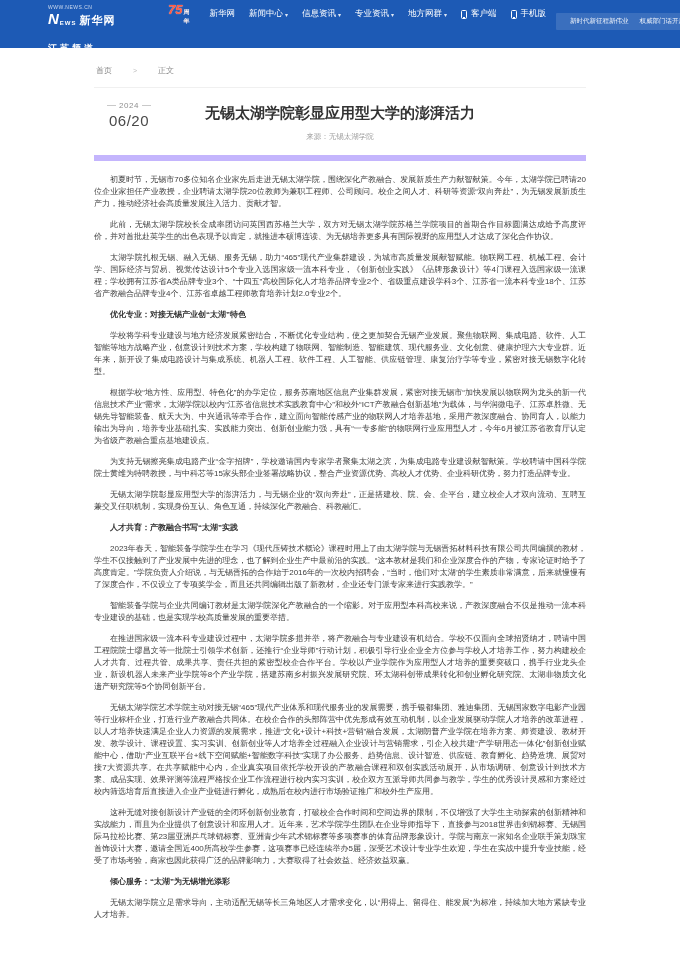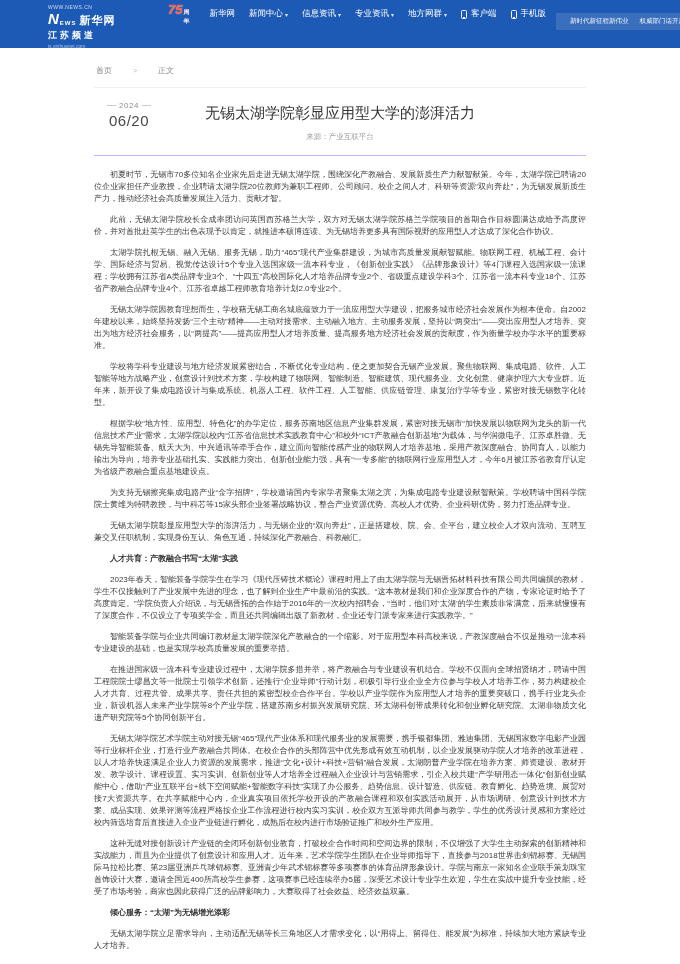--- a/index.html
+++ b/index.html
@@ -7,21 +7,21 @@
   body { width:680px; margin:0 auto; }
 
   
   .site-header { background:#1d5ab5; display:flex; height:48px; }
   .logo-col { padding:4px 0 0 48px; width:168px; color:#fff; flex:none; }
   .logo-url-top { font-size:5px; letter-spacing:.5px; opacity:.75; }
   .logo-main { display:flex; align-items:flex-end; line-height:1; margin-top:1px; }
   .logo-n { font-size:15px; font-weight:bold; font-style:italic; }
   .logo-ews { font-size:6px; font-weight:bold; margin:0 3px 0 1px; letter-spacing:1px; }
   .logo-cn { font-size:11px; font-weight:bold; letter-spacing:1px; }
-  .logo-channel { font-size:9px; font-weight:bold; letter-spacing:3px; margin-top:3px; }
+  .logo-channel { font-size:9px; font-weight:bold; letter-spacing:3px; margin-top:16px; }
   .logo-url-bottom { font-size:5px; opacity:.6; margin-top:1px; }
 
   .header-right { flex:1; display:flex; flex-direction:row; padding-right:28px; }
   .nav-row { display:flex; align-items:center; height:26px; gap:14px; padding-top:2px; }
   .anniv { display:flex; align-items:baseline; margin-right:6px; }
   .anniv-num { color:#ff5a43; font-size:13px; font-weight:bold; font-style:italic;
                text-shadow:0 0 1px #ffd9d3; }
   .anniv-label { color:#ffefec; font-size:6px; margin-left:1px; font-weight:bold; }
   .nav-item { color:#fff; font-size:8.5px; display:flex; align-items:center; gap:2px;
               cursor:pointer; white-space:nowrap; }
@@ -35,27 +35,27 @@
                 display:flex; gap:11px; padding:4px 14px; margin:0 0 5px 10px; }
   .subnav-item { color:rgba(255,255,255,.92); font-size:6.5px; white-space:nowrap; cursor:pointer; }
 
   
   .content { width:492px; margin:0 auto; }
   .breadcrumb { padding:17px 2px 11px; font-size:8px; color:#8a8a8a;
                 border-bottom:1px solid #f0f0f0; display:flex; gap:21px; align-items:center;}
   .breadcrumb .home { cursor:pointer; }
   .breadcrumb .sep { color:#bbb; font-size:7px; }
 
-  .article-header { position:relative; padding:15px 0 13px; border-bottom:1px solid #c4b5fd; }
+  .article-header { position:relative; padding:15px 0 13px; border-bottom:6px solid #c4b5fd; }
   .date-box { position:absolute; left:4px; top:13px; text-align:center; width:62px; }
   .date-year-row { display:flex; align-items:center; justify-content:center; gap:3px; }
   .date-line { display:inline-block; width:9px; height:1px; background:#c9c9c9; }
   .date-year { font-size:8px; color:#8f8f8f; letter-spacing:.5px; }
   .date-day { font-size:15px; color:#4a4a4a; margin-top:2px; letter-spacing:.5px; }
-  .article-title { text-align:center; font-size:15px; font-weight:normal; color:#333;
+  .article-title { text-align:center; font-size:15px; font-weight:bold; color:#333;
                    margin:0 84px; line-height:1.3; }
   .article-source { text-align:center; font-size:7.5px; color:#9a9a9a; margin-top:9px; }
 
   .article-body { padding:4px 0 0; }
   .article-body p { font-size:8px; color:#3d3d3d; line-height:12px; text-indent:2em;
                     text-align:justify; margin:9px 0; }
   .article-body p.subhead { font-weight:bold; color:#333; }
 </style>
 </head>
 <body>
@@ -131,28 +131,28 @@
   <div class="article-header">
     <div class="date-box">
       <div class="date-year-row">
         <span class="date-line"></span>
         <span class="date-year">2024</span>
         <span class="date-line"></span>
       </div>
       <div class="date-day">06/20</div>
     </div>
     <h1 class="article-title">无锡太湖学院彰显应用型大学的澎湃活力</h1>
-    <div class="article-source">来源：产业互联平台</div>
+    <div class="article-source">来源：无锡太湖学院</div>
   </div>
 
   <div class="article-body">
     <p>初夏时节，无锡市70多位知名企业家先后走进无锡太湖学院，围绕深化产教融合、发展新质生产力献智献策。今年，太湖学院已聘请20位企业家担任产业教授，企业聘请太湖学院20位教师为兼职工程师、公司顾问。校企之间人才、科研等资源“双向奔赴”，为无锡发展新质生产力，推动经济社会高质量发展注入活力、贡献才智。</p>
     <p>此前，无锡太湖学院校长金成率团访问英国西苏格兰大学，双方对无锡太湖学院苏格兰学院项目的首期合作目标圆满达成给予高度评价，并对首批赴英学生的出色表现予以肯定，就推进本硕博连读、为无锡培养更多具有国际视野的应用型人才达成了深化合作协议。</p>
     <p>太湖学院扎根无锡、融入无锡、服务无锡，助力“465”现代产业集群建设，为城市高质量发展献智赋能。物联网工程、机械工程、会计学、国际经济与贸易、视觉传达设计5个专业入选国家级一流本科专业，《创新创业实践》《品牌形象设计》等4门课程入选国家级一流课程；学校拥有江苏省A类品牌专业3个、“十四五”高校国际化人才培养品牌专业2个、省级重点建设学科3个、江苏省一流本科专业18个、江苏省产教融合品牌专业4个、江苏省卓越工程师教育培养计划2.0专业2个。</p>
-    <p>无锡太湖学院因教育理想而生，学校藉无锡工商名城底蕴致力于一流应用型大学建设，把服务城市经济社会发展作为根本使命。自2002年建校以来，始终坚持发扬“三个主动”精神——主动对接需求、主动融入地方、主动服务发展，坚持以“两突出”——突出应用型人才培养、突出为地方经济社会服务，以“两提高”——提高应用型人才培养质量、提高服务地方经济社会发展的贡献度，作为衡量学校办学水平的重要标准。</p>
+    <p class="subhead">优化专业：对接无锡产业创“太湖”特色</p>
     <p>学校将学科专业建设与地方经济发展紧密结合，不断优化专业结构，使之更加契合无锡产业发展。聚焦物联网、集成电路、软件、人工智能等地方战略产业，创意设计到技术方案，学校构建了物联网、智能制造、智能建筑、现代服务业、文化创意、健康护理六大专业群。近年来，新开设了集成电路设计与集成系统、机器人工程、软件工程、人工智能、供应链管理、康复治疗学等专业，紧密对接无锡数字化转型。</p>
     <p>根据学校“地方性、应用型、特色化”的办学定位，服务苏南地区信息产业集群发展，紧密对接无锡市“加快发展以物联网为龙头的新一代信息技术产业”需求，太湖学院以校内“江苏省信息技术实践教育中心”和校外“ICT产教融合创新基地”为载体，与华润微电子、江苏卓胜微、无锡先导智能装备、航天大为、中兴通讯等牵手合作，建立面向智能传感产业的物联网人才培养基地，采用产教深度融合、协同育人，以能力输出为导向，培养专业基础扎实、实践能力突出、创新创业能力强，具有“一专多能”的物联网行业应用型人才，今年6月被江苏省教育厅认定为省级产教融合重点基地建设点。</p>
     <p>为支持无锡擦亮集成电路产业“金字招牌”，学校邀请国内专家学者聚集太湖之滨，为集成电路专业建设献智献策。学校聘请中国科学院院士黄维为特聘教授，与中科芯等15家头部企业签署战略协议，整合产业资源优势、高校人才优势、企业科研优势，努力打造品牌专业。</p>
     <p>无锡太湖学院彰显应用型大学的澎湃活力，与无锡企业的“双向奔赴”，正是搭建校、院、会、企平台，建立校企人才双向流动、互聘互兼交叉任职机制，实现身份互认、角色互通，持续深化产教融合、科教融汇。</p>
     <p class="subhead">人才共育：产教融合书写“太湖”实践</p>
     <p>2023年春天，智能装备学院学生在学习《现代压铸技术概论》课程时用上了由太湖学院与无锡晋拓材料科技有限公司共同编撰的教材，学生不仅接触到了产业发展中先进的理念，也了解到企业生产中最前沿的实践。“这本教材是我们和企业深度合作的产物，专家论证时给予了高度肯定。”学院负责人介绍说，与无锡晋拓的合作始于2016年的一次校内招聘会，“当时，他们对‘太湖’的学生素质非常满意，后来就慢慢有了深度合作，不仅设立了专项奖学金，而且还共同编辑出版了新教材，企业还专门派专家来进行实践教学。”</p>
     <p>智能装备学院与企业共同编订教材是太湖学院深化产教融合的一个缩影。对于应用型本科高校来说，产教深度融合不仅是推动一流本科专业建设的基础，也是实现学校高质量发展的重要举措。</p>
     <p>在推进国家级一流本科专业建设过程中，太湖学院多措并举，将产教融合与专业建设有机结合。学校不仅面向全球招贤纳才，聘请中国工程院院士缪昌文等一批院士引领学术创新，还推行“企业导师”行动计划，积极引导行业企业全方位参与学校人才培养工作，努力构建校企人才共育、过程共管、成果共享、责任共担的紧密型校企合作平台。学校以产业学院作为应用型人才培养的重要突破口，携手行业龙头企业，新设机器人未来产业学院等8个产业学院，搭建苏南乡村振兴发展研究院、环太湖科创带成果转化和创业孵化研究院、太湖非物质文化遗产研究院等5个协同创新平台。</p>
     <p>无锡太湖学院艺术学院主动对接无锡“465”现代产业体系和现代服务业的发展需要，携手银都集团、雅迪集团、无锡国家数字电影产业园等行业标杆企业，打造行业产教融合共同体。在校企合作的头部阵营中优先形成有效互动机制，以企业发展驱动学院人才培养的改革进程，以人才培养快速满足企业人力资源的发展需求，推进“文化+设计+科技+营销”融合发展，太湖朗普产业学院在培养方案、师资建设、教材开发、教学设计、课程设置、实习实训、创新创业等人才培养全过程融入企业设计与营销需求，引企入校共建“产学研用态一体化”创新创业赋能中心，借助“产业互联平台+线下空间赋能+智能数字科技”实现了办公服务、趋势信息、设计智造、供应链、教育孵化、趋势造境、展贸对接7大资源共享。在共享赋能中心内，企业真实项目依托学校开设的产教融合课程和双创实践活动展开，从市场调研、创意设计到技术方案、成品实现、效果评测等流程严格按企业工作流程进行校内实习实训，校企双方互派导师共同参与教学，学生的优秀设计灵感和方案经过校内筛选培育后直接进入企业产业链进行孵化，成熟后在校内进行市场验证推广和校外生产应用。</p>
     <p>这种无缝对接创新设计产业链的全闭环创新创业教育，打破校企合作时间和空间边界的限制，不仅增强了大学生主动探索的创新精神和实战能力，而且为企业提供了创意设计和应用人才。近年来，艺术学院学生团队在企业导师指导下，直接参与2018世界击剑锦标赛、无锡国际马拉松比赛、第23届亚洲乒乓球锦标赛、亚洲青少年武术锦标赛等多项赛事的体育品牌形象设计。学院与南京一家知名企业联手策划珠宝首饰设计大赛，邀请全国近400所高校学生参赛，这项赛事已经连续举办5届，深受艺术设计专业学生欢迎，学生在实战中提升专业技能，经受了市场考验，商家也因此获得广泛的品牌影响力，大赛取得了社会效益、经济效益双赢。</p>

